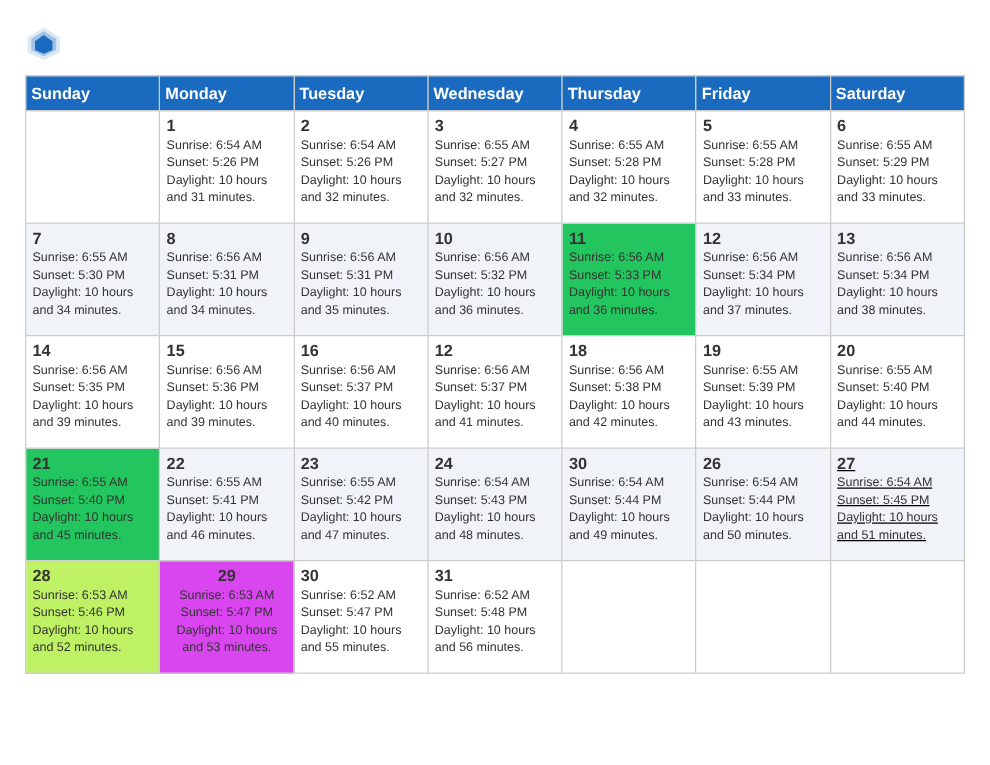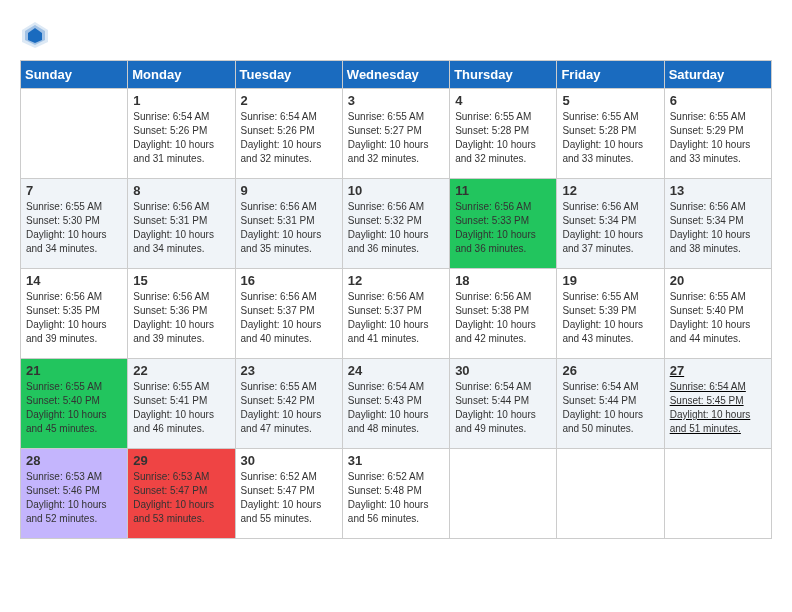--- a/index.html
+++ b/index.html
@@ -225,25 +225,25 @@
         <td style="background: rgb(240, 244, 248);">
           <div class="day-number">26</div>
           <div class="day-info">Sunrise: 6:54 AM<br>Sunset: 5:44 PM<br>Daylight: 10 hours<br>and 50 minutes.</div>
         </td>
         <td style="background: rgb(240, 244, 248); text-decoration: underline;">
           <div class="day-number">27</div>
           <div class="day-info">Sunrise: 6:54 AM<br>Sunset: 5:45 PM<br>Daylight: 10 hours<br>and 51 minutes.</div>
         </td>
       </tr>
       <tr>
-        <td style="background: #c4b5fd;">
+        <td style="background: #bef264;">
           <div class="day-number">28</div>
           <div class="day-info">Sunrise: 6:53 AM<br>Sunset: 5:46 PM<br>Daylight: 10 hours<br>and 52 minutes.</div>
         </td>
-        <td style="background: #ef4444;">
+        <td style="background: #d946ef; text-align: center;">
           <div class="day-number">29</div>
           <div class="day-info">Sunrise: 6:53 AM<br>Sunset: 5:47 PM<br>Daylight: 10 hours<br>and 53 minutes.</div>
         </td>
         <td style="background: rgb(255, 255, 255); margin-top: 16px;">
           <div class="day-number">30</div>
           <div class="day-info">Sunrise: 6:52 AM<br>Sunset: 5:47 PM<br>Daylight: 10 hours<br>and 55 minutes.</div>
         </td>
         <td style="background: rgb(255, 255, 255);">
           <div class="day-number">31</div>
           <div class="day-info">Sunrise: 6:52 AM<br>Sunset: 5:48 PM<br>Daylight: 10 hours<br>and 56 minutes.</div>

